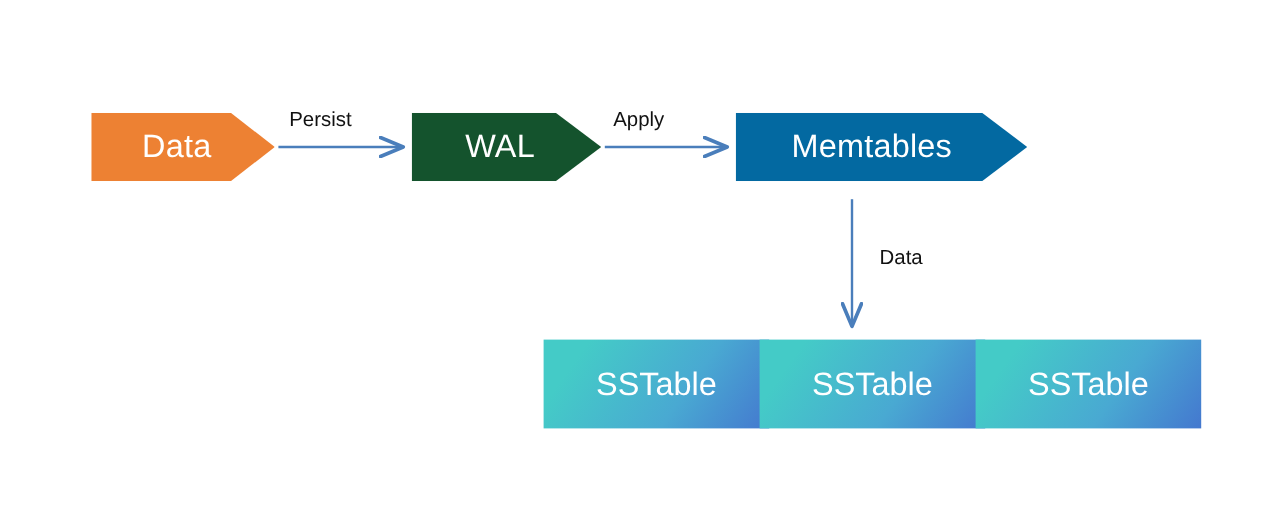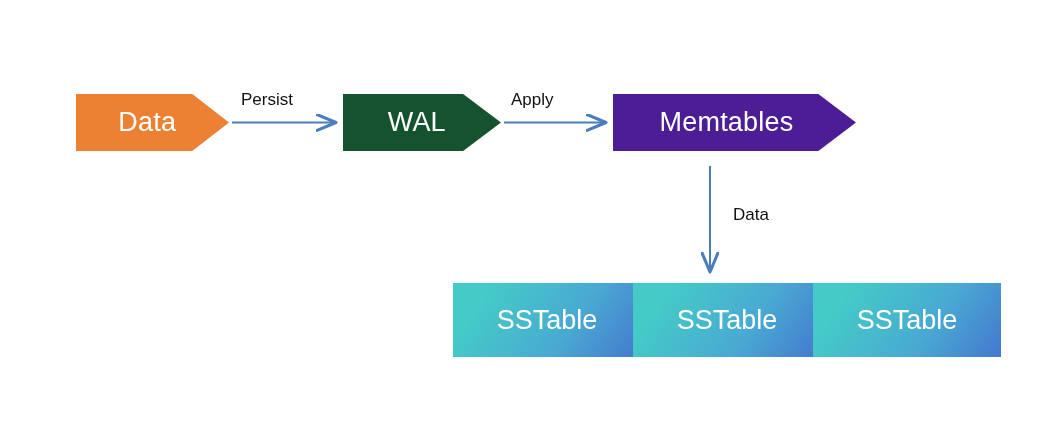--- a/index.html
+++ b/index.html
@@ -58,21 +58,21 @@
   #node-data {
     left: 76px; top: 94px; width: 153px; height: 57px;
     background: #ed8133;
   }
   #node-wal {
     left: 343px; top: 94px; width: 158px; height: 57px;
     background: #14532d;
   }
   #node-memtables {
     left: 613px; top: 94px; width: 243px; height: 57px;
-    background: #4c1d95;
+    background: #0369a1;
   }
 
   
   .sstable {
     position: absolute;
     top: 283px;
     width: 188px;
     height: 74px;
     display: flex;
     align-items: center;

